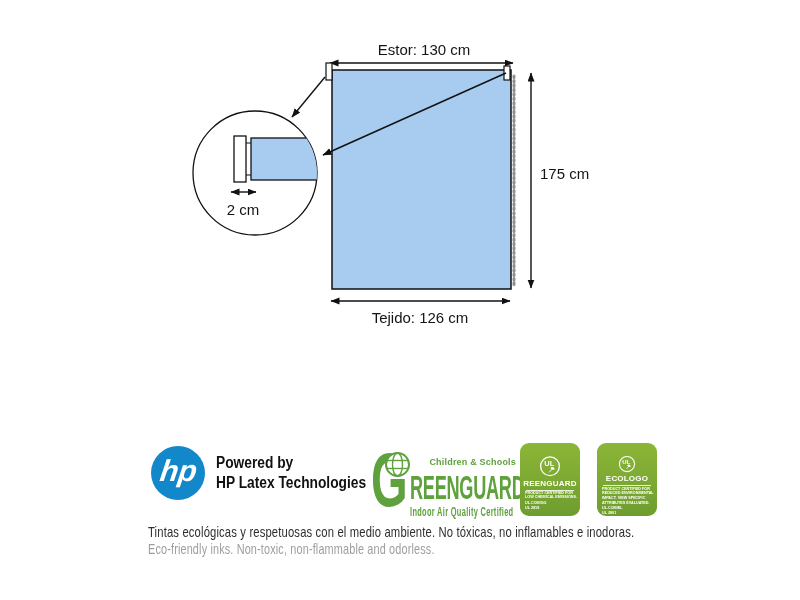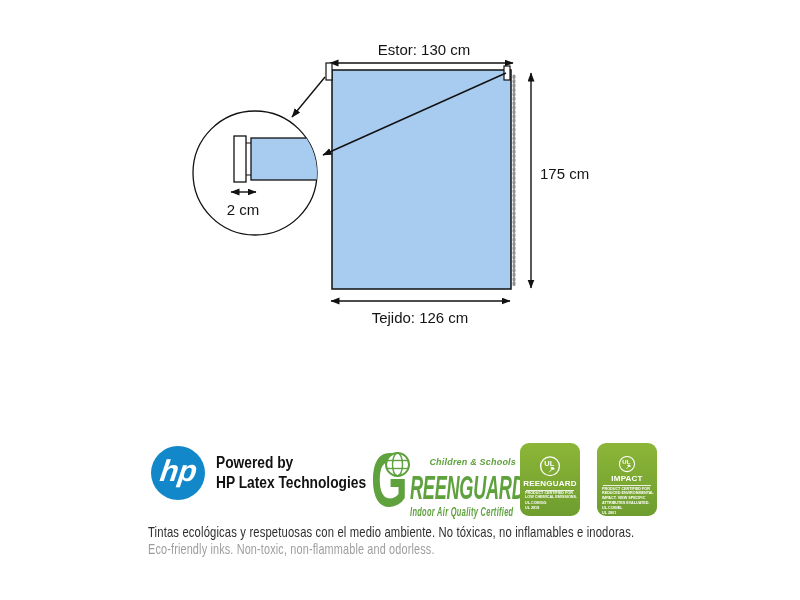--- a/index.html
+++ b/index.html
@@ -35,21 +35,21 @@
     font-size:16px; font-weight:700; color:#111; line-height:20px; white-space:nowrap;
   }
   
   .gg { position:absolute; left:371px; top:449px; color:#5EA13D; display:flex; }
   .gg-gwrap { position:relative; width:34px; height:64px; }
   .gg-g {
     font-size:76px; line-height:62px; font-weight:700;
     transform:scaleX(.62); transform-origin:left top; display:block;
   }
   .gg-globe { position:absolute; left:13px; top:2px; }
-  .gg-col { margin-left:5px; width:106px;font-style:italic; }
+  .gg-col { margin-left:5px; width:106px; }
   .gg-top {
     font-size:9px; font-weight:700; text-align:right; white-space:nowrap;
     margin-top:8px; letter-spacing:.2px;
   }
   .gg-name {
     font-size:33px; font-weight:700; line-height:28px; white-space:nowrap;
     transform:scaleX(.55); transform-origin:left top; letter-spacing:-.5px; width:195px;
   }
   .gg-reg { font-size:12px; vertical-align:14px; letter-spacing:0; }
   .gg-bottom {
@@ -174,21 +174,21 @@
     </div>
   </div>
 
   <div class="badge badge-2">
     <svg width="28" height="28" viewBox="0 0 30 30">
       <circle cx="15" cy="15" r="12.5" fill="none" stroke="#fff" stroke-width="1.8"></circle>
       <text x="14" y="14.5" text-anchor="middle" fill="#fff" style="font:700 10px 'Liberation Sans',sans-serif;">UL</text>
       <path d="M15.5 16.5 q4.5 -2 6 2.5 q-5 2 -6 -2.5 Z" fill="#fff"></path>
       <line x1="14" y1="23" x2="19" y2="17.5" stroke="#fff" stroke-width="1.2"></line>
     </svg>
-    <div class="badge-title">IMPACT</div>
+    <div class="badge-title">ECOLOGO</div>
     <div class="badge-divider"></div>
     <div class="badge-finewrap">
       <div class="badge-fine">
         <div>PRODUCT CERTIFIED FOR</div>
         <div>REDUCED ENVIRONMENTAL</div>
         <div>IMPACT. VIEW SPECIFIC</div>
         <div>ATTRIBUTES EVALUATED.</div>
         <div class="fine-gap">UL.COM/EL</div>
         <div>UL 2801</div>
       </div>

